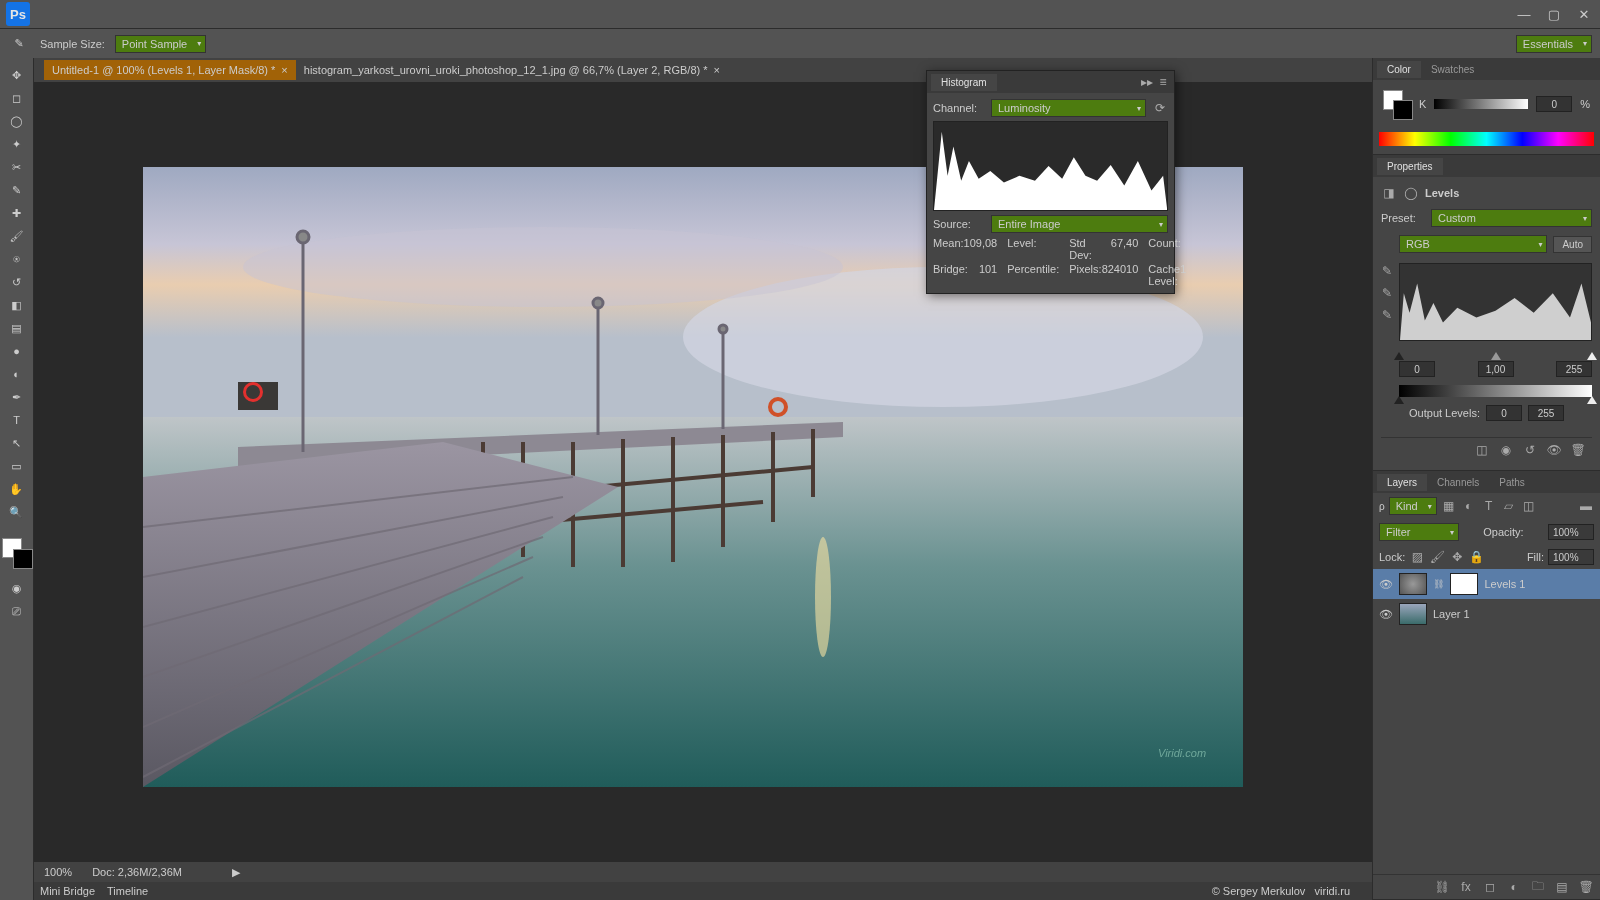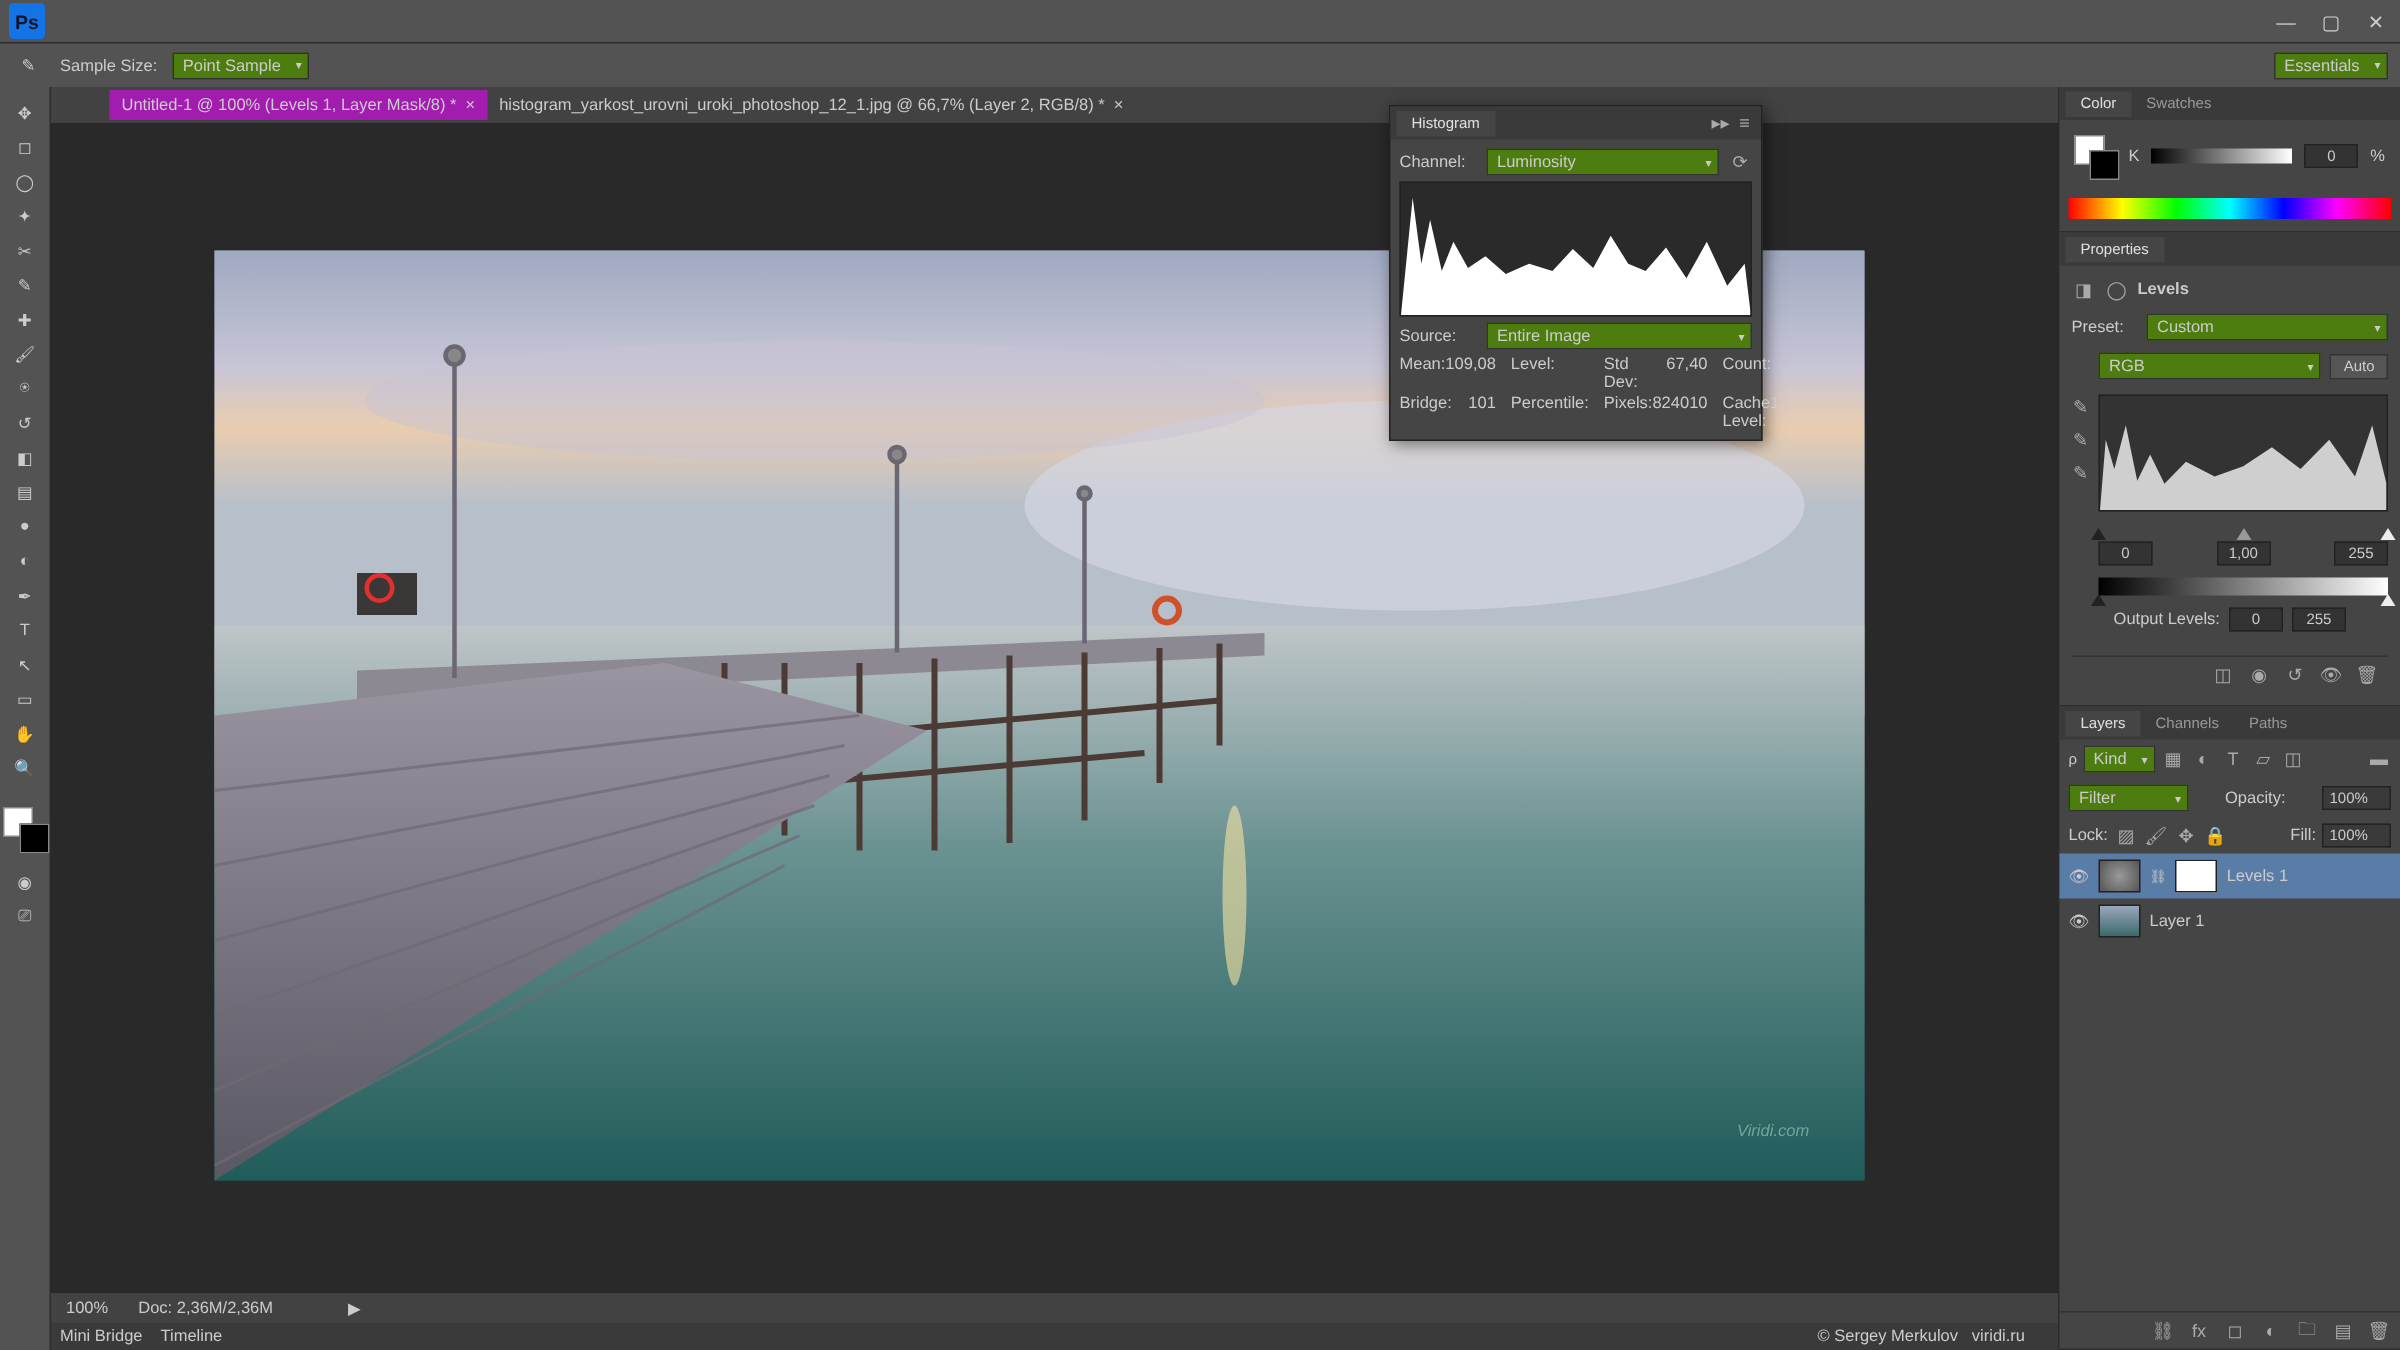--- a/index.html
+++ b/index.html
@@ -1,36 +1,36 @@
 <!DOCTYPE html>
 <html><head>
 <meta charset="utf-8">
 <style>
 * { margin: 0; padding: 0; box-sizing: border-box; font-family: Tahoma, Arial, sans-serif; font-size: 11px; color: #ccc; user-select: none; }
 body { background: #3a3a3a; width: 1600px; height: 900px; overflow: hidden; position: relative; }
 .titlebar { height: 28px; background: #535353; display: flex; align-items: center; padding: 0 6px; }
-.logo { width: 24px; height: 24px; background: #1473e6; border-radius: 3px; display: flex; align-items: center; justify-content: center; font-weight: bold; font-size: 13px; color: #0f172a; margin-right: 14px; }
+.logo { width: 24px; height: 24px; background: #1473e6; border-radius: 3px; display: flex; align-items: center; justify-content: center; font-weight: bold; font-size: 13px; color: #e5e5e5; margin-right: 14px; }
 .menubar { display: flex; gap: 2px; }
 .menu-item { padding: 4px 10px; cursor: pointer; }
 .win-controls { margin-left: auto; display: flex; gap: 10px; }
 .win-btn { width: 20px; height: 16px; display: flex; align-items: center; justify-content: center; cursor: pointer; font-size: 13px; }
 .optionbar { height: 30px; background: #535353; border-top: 1px solid #2c2c2c; display: flex; align-items: center; padding: 0 8px; gap: 10px; }
 .icon-btn { width: 22px; height: 22px; display: flex; align-items: center; justify-content: center; }
 .dropdown { background: #4d7c0f; border: 1px solid #333; padding: 2px 18px 2px 6px; position: relative; height: 18px; display: flex; align-items: center; min-width: 90px; }
 .dropdown::after { content: '▾'; position: absolute; right: 4px; font-size: 8px; }
 .workspace-sel { margin-left: auto; }
 .main-area { display: flex; height: 842px; }
 .toolbar { width: 34px; background: #535353; border-right: 1px solid #2c2c2c; display: flex; flex-direction: column; align-items: center; padding-top: 6px; gap: 1px; }
 .tool { width: 26px; height: 22px; display: flex; align-items: center; justify-content: center; cursor: pointer; border-radius: 2px; }
 .color-swatch-fg { width: 20px; height: 20px; background: #fff; border: 1px solid #888; position: relative; margin-top: 6px; }
 .color-swatch-bg { width: 20px; height: 20px; background: #000; border: 1px solid #888; position: absolute; top: 10px; left: 10px; }
 .doc-area { flex: 1; background: #292929; display: flex; flex-direction: column; position: relative; }
 .tab-strip { height: 24px; background: #424242; display: flex; align-items: center; padding-left: 10px; }
 .doc-tab { padding: 4px 8px; display: flex; align-items: center; gap: 6px; font-size: 10px; color: #e0e0e0; }
-.doc-tab.active { background: #a21caf; margin-left: 29px; }
+.doc-tab.active { background: #a16207; }
 .doc-tab.inactive { color: #999; }
 .tab-close { font-size: 11px; cursor: pointer; }
 .canvas-wrap { flex: 1; display: flex; align-items: center; justify-content: center; position: relative; overflow: hidden; }
 .canvas { width: 1100px; height: 620px; margin-left: -20px; margin-top: 10px; position: relative; background: linear-gradient(180deg, #aab4c6 0%, #c5cde0 18%, #e9d5c3 30%, #d6d0d8 40%, #a8b7c1 55%, #4e8889 70%, #236869 100%); }
 .circle-marker { position: absolute; left: 100px; top: 215px; width: 20px; height: 20px; border: 3px solid #e3302e; border-radius: 50%; }
 .status-bar { height: 20px; background: #424242; display: flex; align-items: center; padding: 0 10px; gap: 20px; font-size: 10px; }
 .bottom-tabs { height: 18px; background: #3a3a3a; display: flex; align-items: center; padding: 0 6px; gap: 12px; font-size: 10px; }
 .footer-credit { margin-left: auto; padding-right: 16px; }
 .right-panels { width: 228px; background: #454545; display: flex; flex-direction: column; border-left: 1px solid #2c2c2c; }
 .panel { border-bottom: 1px solid #2c2c2c; }

